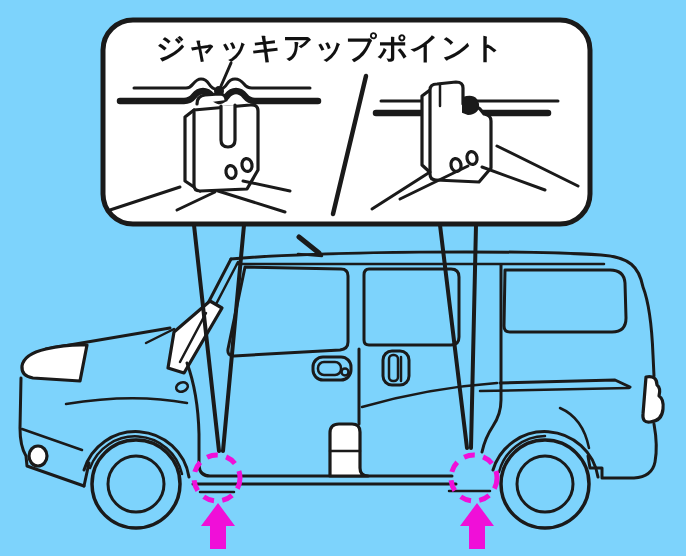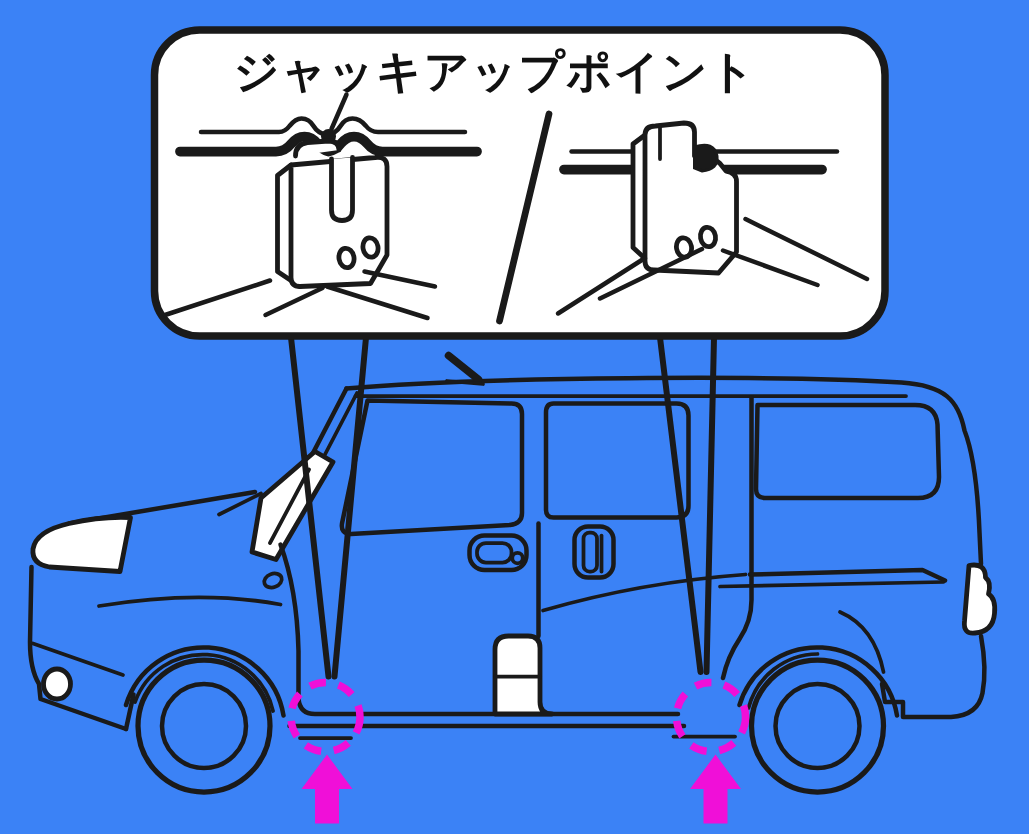--- a/index.html
+++ b/index.html
@@ -1,16 +1,16 @@
 <!DOCTYPE html>
 <html><head>
 <meta charset="utf-8">
 <style>
   html,body{margin:0;padding:0;background:#fff;}
-  .stage{position:relative;width:686px;height:556px;background:#3b82f6;overflow:hidden;
+  .stage{position:relative;width:686px;height:556px;background:#7dd3fc;overflow:hidden;
          font-family:"DejaVu Sans","Liberation Sans",sans-serif;}
   svg{position:absolute;left:0;top:0;}
   .ln{fill:none;stroke:#1a1a1a;stroke-width:3;stroke-linecap:round;stroke-linejoin:round;}
   .ln25{fill:none;stroke:#1a1a1a;stroke-width:2.5;stroke-linecap:round;stroke-linejoin:round;}
   .ln35{fill:none;stroke:#1a1a1a;stroke-width:3.5;stroke-linecap:round;stroke-linejoin:round;}
   .lnw{fill:#ffffff;stroke:#1a1a1a;stroke-width:3.2;stroke-linecap:round;stroke-linejoin:round;}
   .thick{fill:none;stroke:#1a1a1a;stroke-width:6.5;stroke-linecap:round;}
   .tail{fill:none;stroke:#1a1a1a;stroke-width:4;stroke-linecap:round;}
   .title{font-weight:bold;font-size:30px;fill:#111;letter-spacing:1px;}
 </style>

